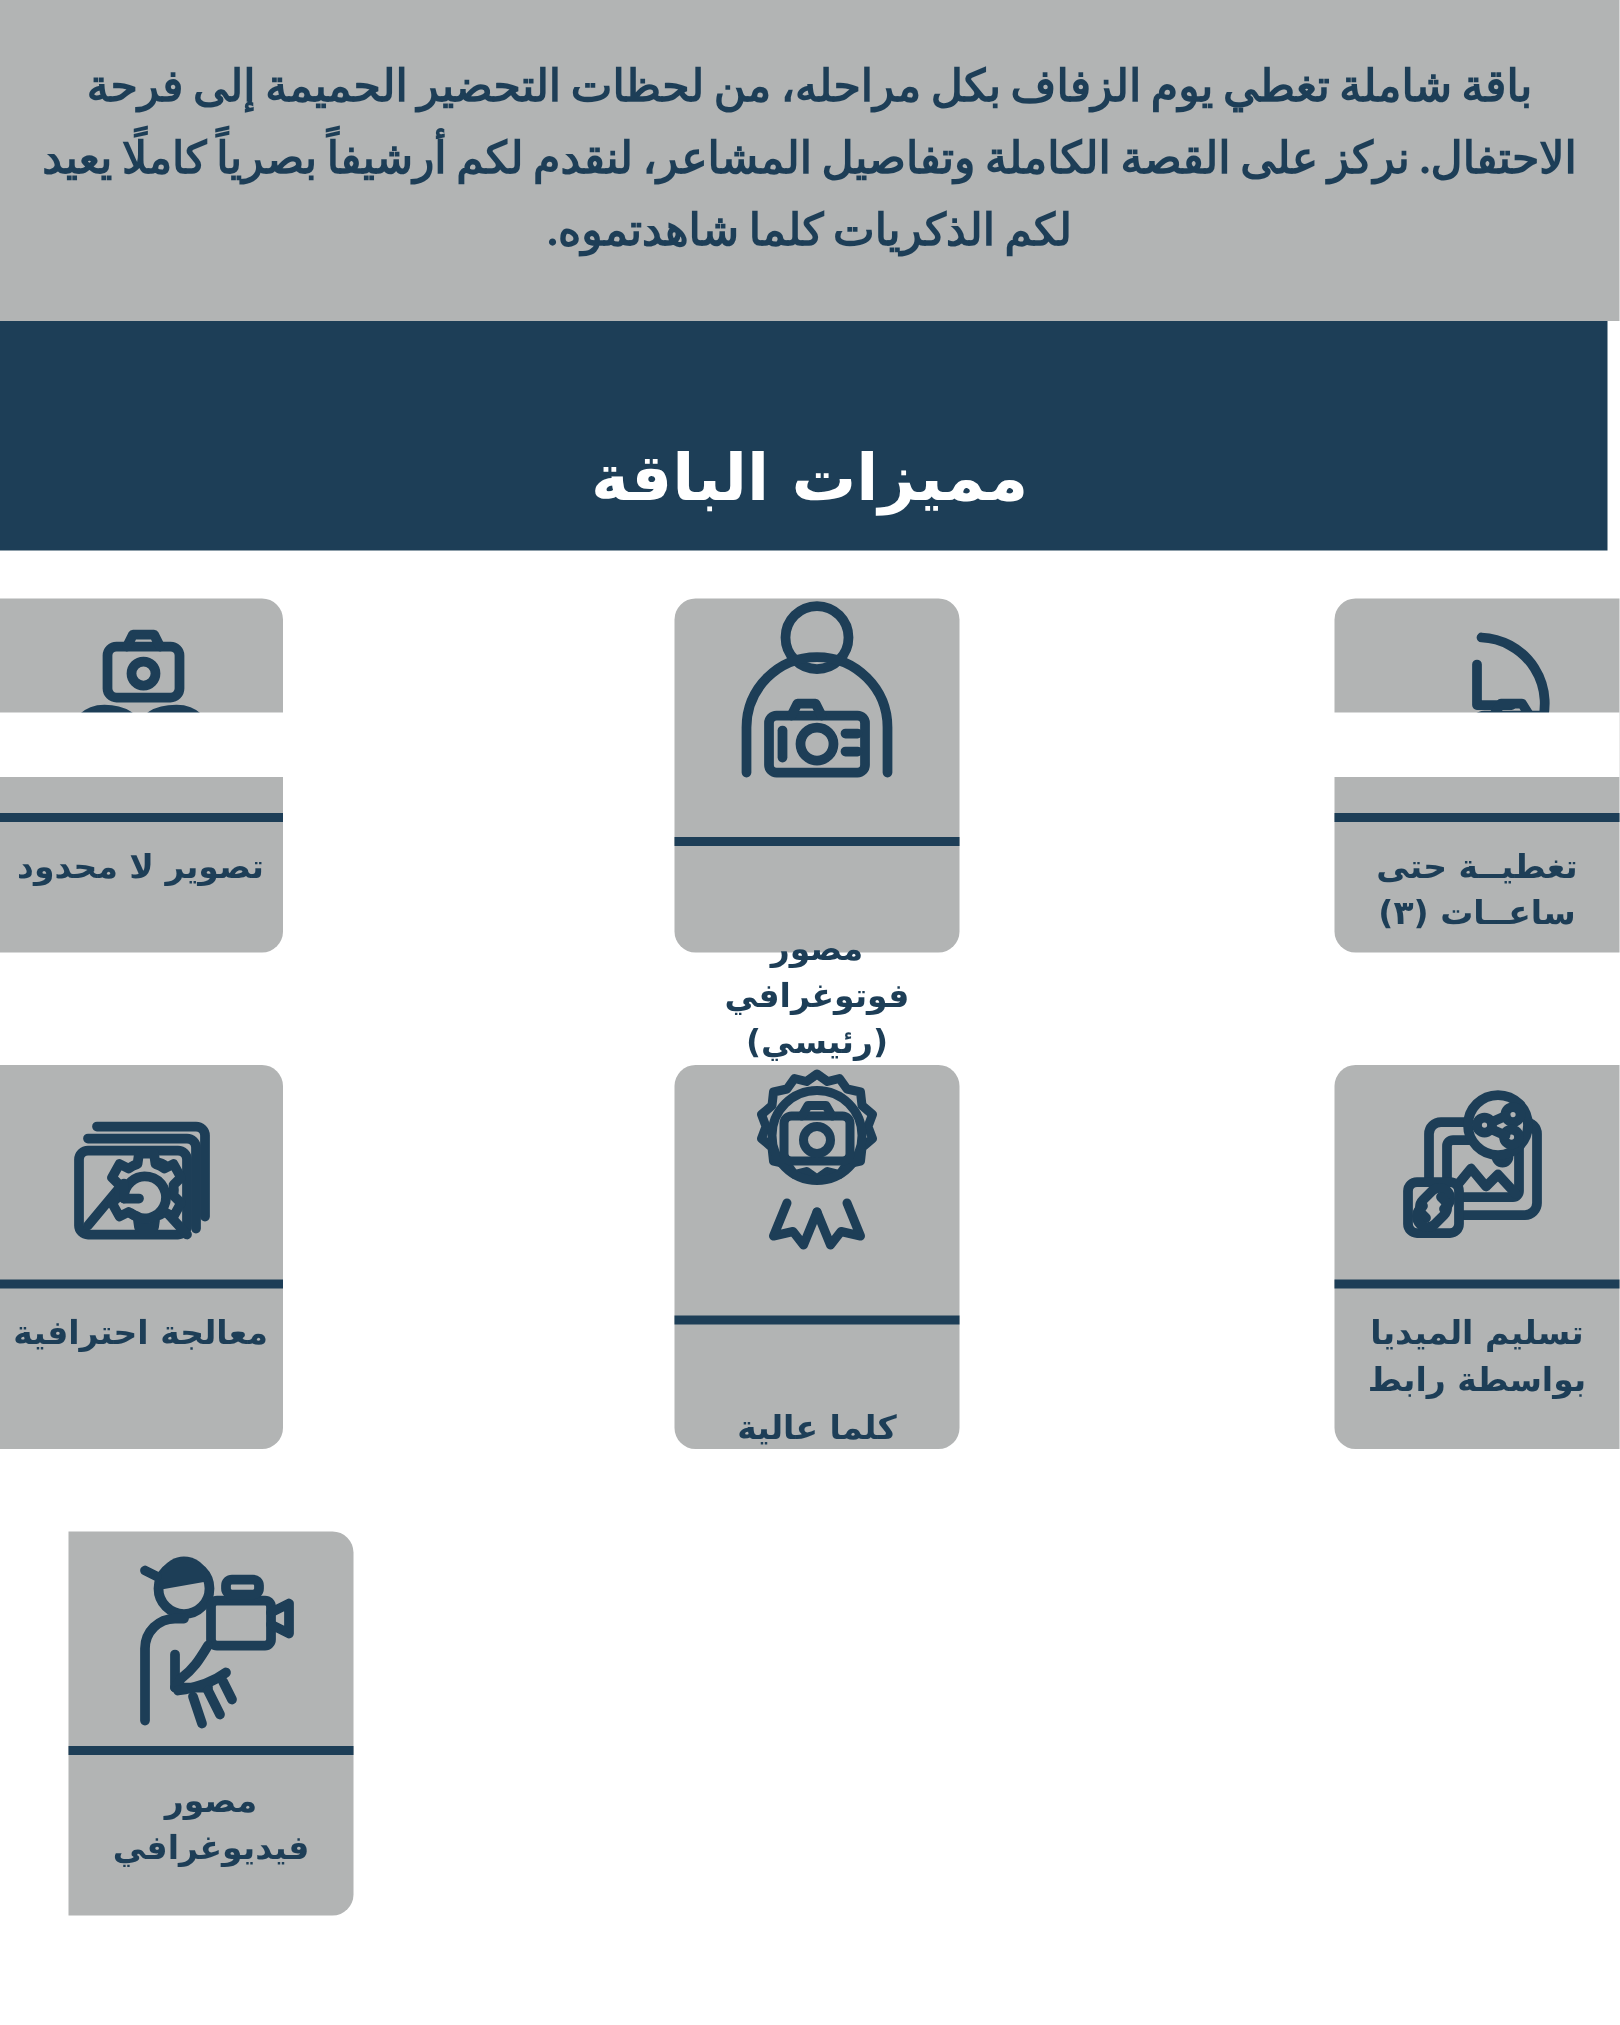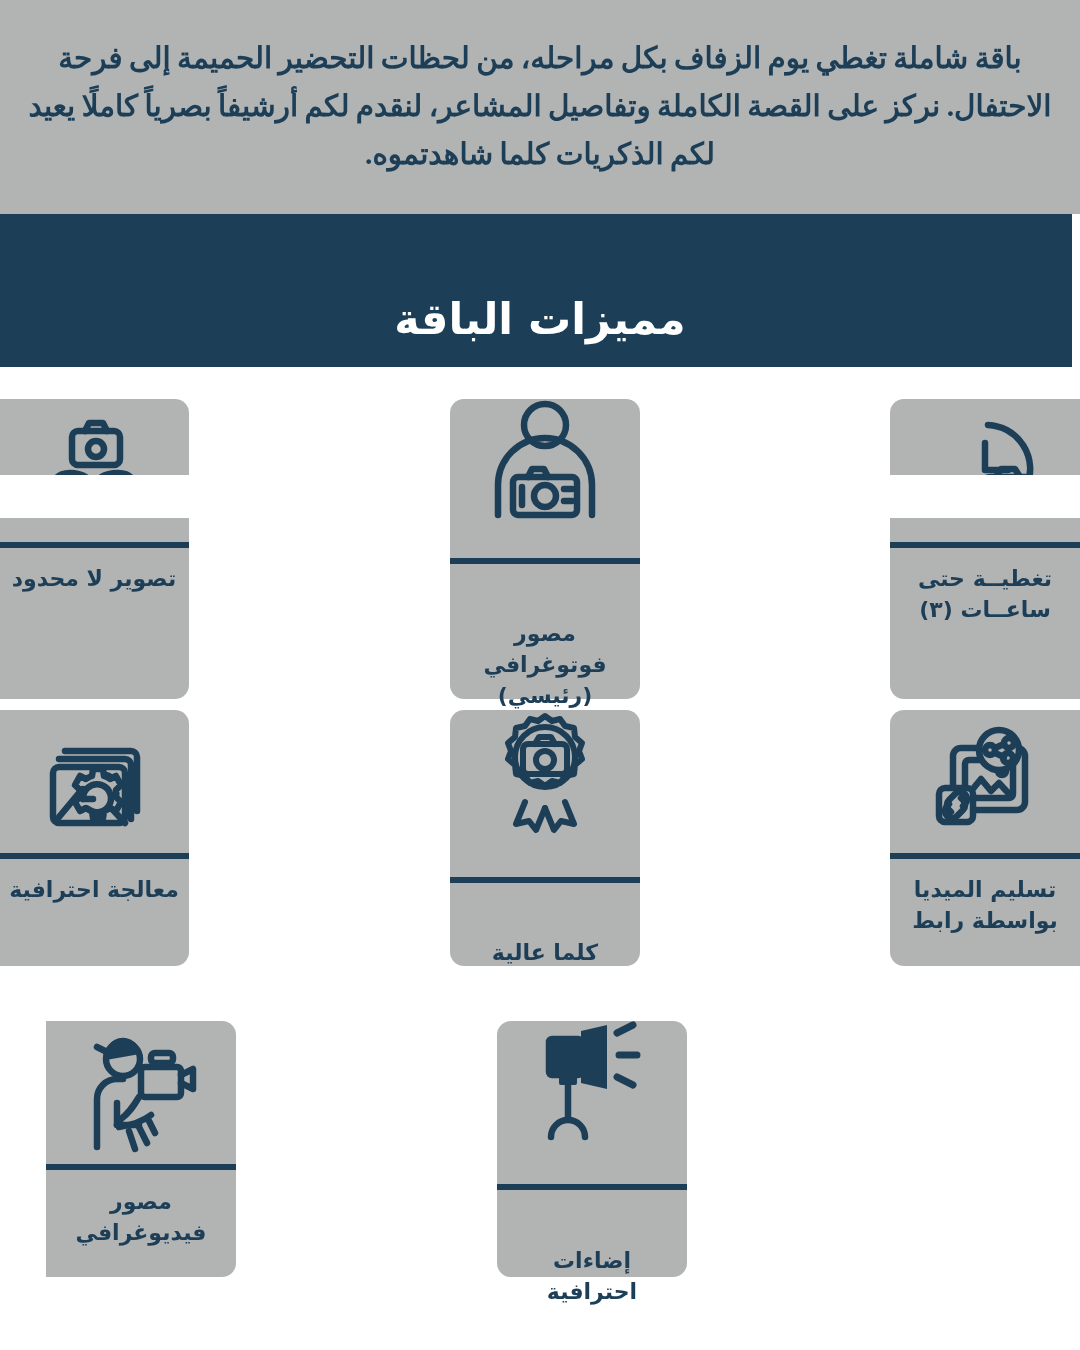--- a/index.html
+++ b/index.html
@@ -101,21 +101,21 @@
     display: flex;
     flex-direction: column;
     align-items: center;
     border-radius: 14px;
   }
   
   .card.col-right { left: 890px;  border-radius: 14px 0 0 14px; }
   .card.col-mid   { left: 450px; gap: 39px; }
   .card.col-left  { left: -1px;   border-radius: 0 14px 14px 0; }
 
-  .card.row-1 { top: 0px;   height: 300px; }
+  .card.row-1 { top: 0px;   height: 236px; }
   .card.row-2 { top: 311px; height: 256px; }
   .card.row-3 { top: 622px; height: 256px; margin-left: 47px; }
 
   .card-icon {
     height: 143px;
     width: 100%;
     display: flex;
     align-items: center;
     justify-content: center;
     box-sizing: border-box;
@@ -249,34 +249,20 @@
         <path d="M24 92 l20 -24 l14 16 l10 -10 l22 24"></path>
         <path d="M40 60 l5 -9 l6 3 a20 20 0 0 1 6 -3 l1 -7 h10 l1 7 a20 20 0 0 1 6 3 l6 -3 l5 9 l-5 5 a20 20 0 0 1 0 7 l5 5 l-5 9 l-6 -3 a20 20 0 0 1 -6 3 l-1 7 h-10 l-1 -7 a20 20 0 0 1 -6 -3 l-6 3 l-5 -9 l5 -5 a20 20 0 0 1 0 -7 Z" fill="#b2b4b4"></path>
         <path d="M48 74 a14 14 0 1 1 5 10"></path>
         <path d="M48 64 v10 h10"></path>
       </svg>
     </div>
     <div class="card-divider"></div>
     <div class="card-label">معالجة احترافية</div>
   </article>
 
-  <article class="card row-3 col-mid">
-    <div class="card-icon">
-      <svg width="118" height="124" viewBox="0 0 118 124" fill="none" stroke="#1d3e57" stroke-width="6.5" stroke-linecap="round" stroke-linejoin="round">
-        <rect x="16" y="18" width="32" height="36" rx="3" fill="#1d3e57"></rect>
-        <path d="M48 10 l26 -6 v64 l-26 -6 Z" fill="#1d3e57" stroke="none"></path>
-        <path d="M84 12 l16 -8 M86 34 h18 M84 56 l16 8" stroke-width="7"></path>
-        <rect x="26" y="54" width="18" height="10" rx="2" fill="#1d3e57" stroke="none"></rect>
-        <path d="M35 64 v34"></path>
-        <path d="M18 116 a17 17 0 0 1 34 0"></path>
-      </svg>
-    </div>
-    <div class="card-divider"></div>
-    <div class="card-label">إضاءات احترافية</div>
-  </article>
 
   <article class="card row-3 col-left">
     <div class="card-icon">
       <svg width="116" height="124" viewBox="0 0 116 124" fill="none" stroke="#1d3e57" stroke-width="6.5" stroke-linecap="round" stroke-linejoin="round">
         <circle cx="40" cy="28" r="17"></circle>
         <path d="M24 18 a17 17 0 0 1 33 5 l-34 6 Z" fill="#1d3e57" stroke="none"></path>
         <path d="M22 20 l-8 -4"></path>
         <path d="M14 116 V68 a20 20 0 0 1 20 -20 h6"></path>
         <path d="M34 72 v22 h22"></path>
         <rect x="58" y="36" width="40" height="30" rx="4"></rect>

